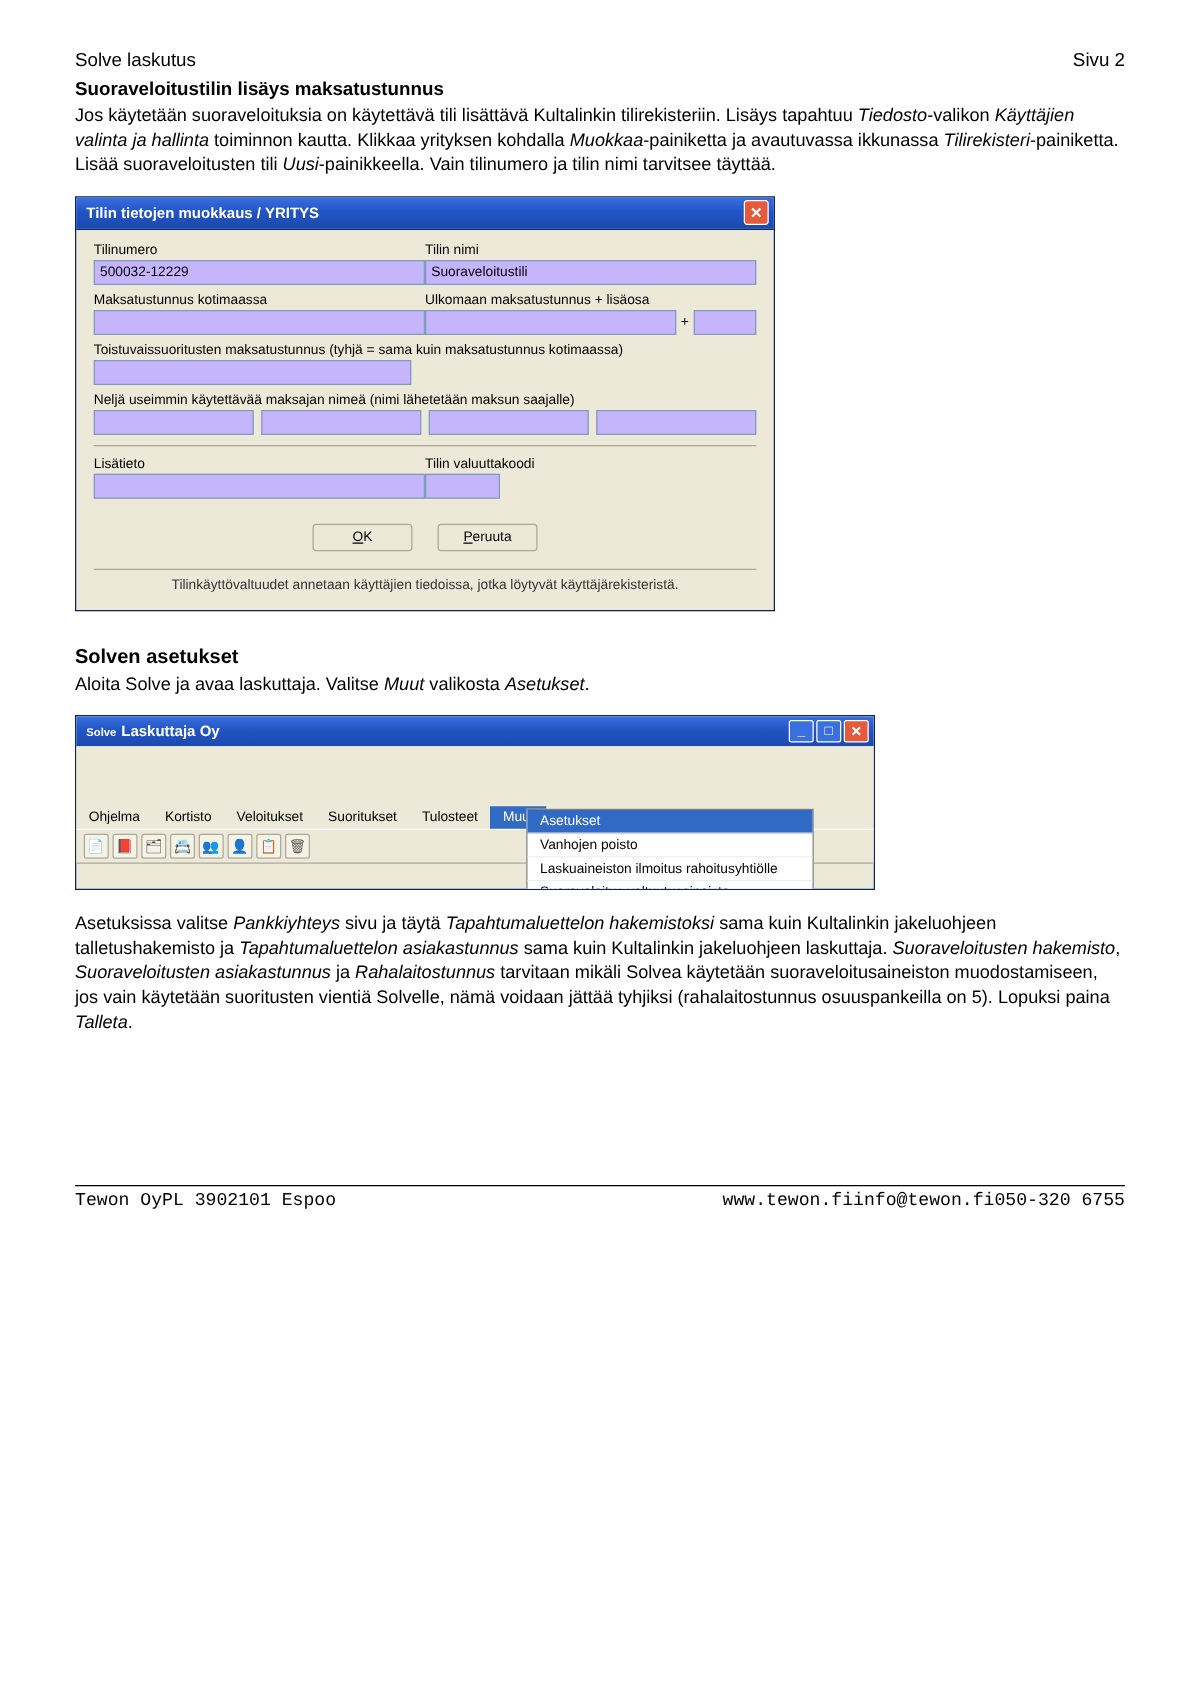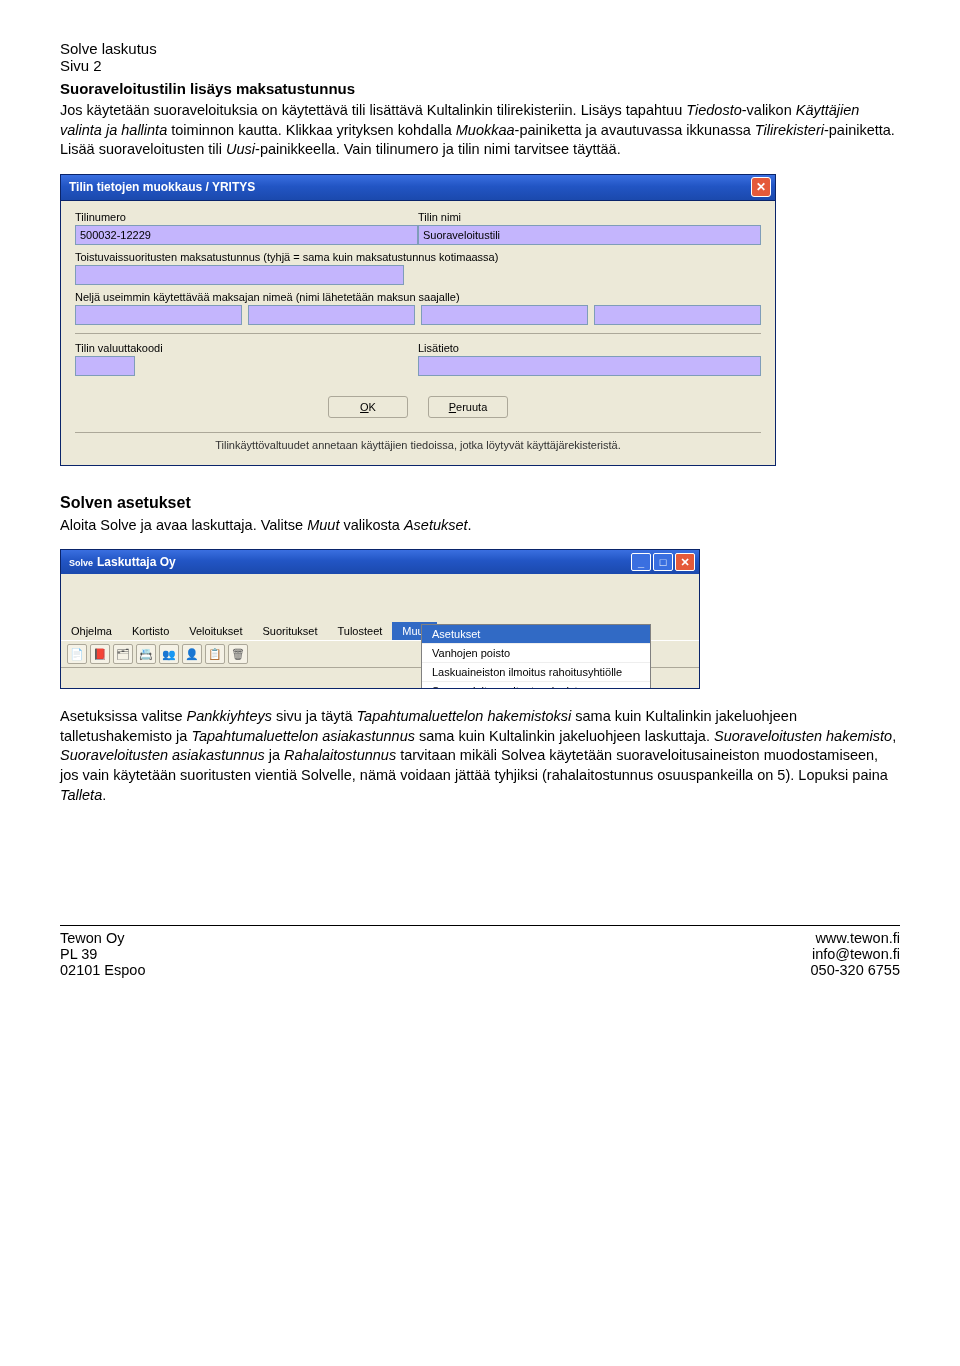--- a/index.html
+++ b/index.html
@@ -5,28 +5,28 @@
   * { box-sizing: border-box; }
   body {
     margin: 0;
     padding: 40px 60px;
     font-family: Arial, Helvetica, sans-serif;
     font-size: 14px;
     color: #000;
     background: #fff;
     width: 960px;
   }
-  .header-row { display: flex; justify-content: space-between; font-size: 15px; margin-bottom: 6px; flex-direction: column; }
+  .header-row { display: flex; justify-content: space-between; font-size: 15px; margin-bottom: 6px; }
   .section-title { font-weight: bold; font-size: 15px; margin-bottom: 4px; }
   .para { font-size: 14.5px; line-height: 1.35; margin-bottom: 14px; }
   .para em { font-style: italic; }
 
   
   .dialog1 {
-    width: 716px;
+    width: 560px;
     border: 1px solid #0a246a;
     background: #ece9d8;
     margin: 6px 0 28px 0;
     font-family: Tahoma, Arial, sans-serif;
     font-size: 11px;
   }
   .titlebar {
     display: flex; justify-content: space-between; align-items: center;
     height: 26px;
     background: linear-gradient(to bottom, #3a6fe0 0%, #2255c4 45%, #1b49ad 100%);
@@ -118,21 +118,21 @@
   .tiny-win-btns { position: relative; top: -60px; left: 500px; display: inline-flex; gap: 2px; }
   .tiny-win-btns .winbtn { width: 18px; height: 16px; }
 
   .footer {
     border-top: 1px solid #000;
     margin-top: 120px;
     padding-top: 4px;
     display: flex; justify-content: space-between;
     font-size: 14.5px;
   }
-  .footer .col-left, .footer .col-right { display: flex; flex-direction: column; }
+  .footer .col-left, .footer .col-right { display: flex; flex-direction: row; font-family: Liberation Mono, monospace; }
   .footer .col-right { text-align: right; }
 </style>
 </head>
 <body>
 
 <div class="header-row">
   <span>Solve laskutus</span>
   <span>Sivu 2</span>
 </div>
 
@@ -152,42 +152,56 @@
             <span>500032-12229</span>
           </div>
       </div>
       <div class="col">
         <span class="lbl">Tilin nimi</span>
         <div class="inp">
             <span>Suoraveloitustili</span>
           </div>
       </div>
     </div>
+    <div class="row">
+      <div class="col">
+        <span class="lbl">Maksatustunnus kotimaassa</span>
+        <div class="inp inp-empty"></div>
+      </div>
+      <div class="col">
+        <span class="lbl">Ulkomaan maksatustunnus + lisäosa</span>
+        <div style="display:flex">
+          <div class="inp inp-empty" style="flex:1"></div>
+          <div style="display:flex;align-items:center;margin:0 4px">+</div>
+          <div class="inp inp-empty" style="width:50px"></div>
+        </div>
+      </div>
+    </div>
     <div class="col" style="margin-bottom:6px">
       <span class="lbl">Toistuvaissuoritusten maksatustunnus (tyhjä = sama kuin maksatustunnus kotimaassa)</span>
       <div class="inp inp-empty" style="width:48%"></div>
     </div>
     <div class="col" style="margin-bottom:6px">
       <span class="lbl">Neljä useimmin käytettävää maksajan nimeä (nimi lähetetään maksun saajalle)</span>
       <div class="four-cols">
         <div class="inp inp-empty"></div>
         <div class="inp inp-empty"></div>
         <div class="inp inp-empty"></div>
         <div class="inp inp-empty"></div>
       </div>
     </div>
     <div class="hrule"></div>
     <div class="row">
       <div class="col">
+        <span class="lbl">Lisätieto</span>
+        <div class="inp inp-empty"></div>
+      </div>
+      <div class="col">
         <span class="lbl">Tilin valuuttakoodi</span>
         <div class="inp inp-empty" style="width:60px"></div>
-      </div>
-      <div class="col">
-        <span class="lbl">Lisätieto</span>
-        <div class="inp inp-empty"></div>
       </div>
     </div>
     <div class="btn-row">
       <div class="btn"><span style="text-decoration:underline">O</span>K</div>
       <div class="btn"><span style="text-decoration:underline">P</span>eruuta</div>
     </div>
     <div class="hint-line"></div>
     <div class="hint">Tilinkäyttövaltuudet annetaan käyttäjien tiedoissa, jotka löytyvät käyttäjärekisteristä.</div>
   </div>
 </div>

